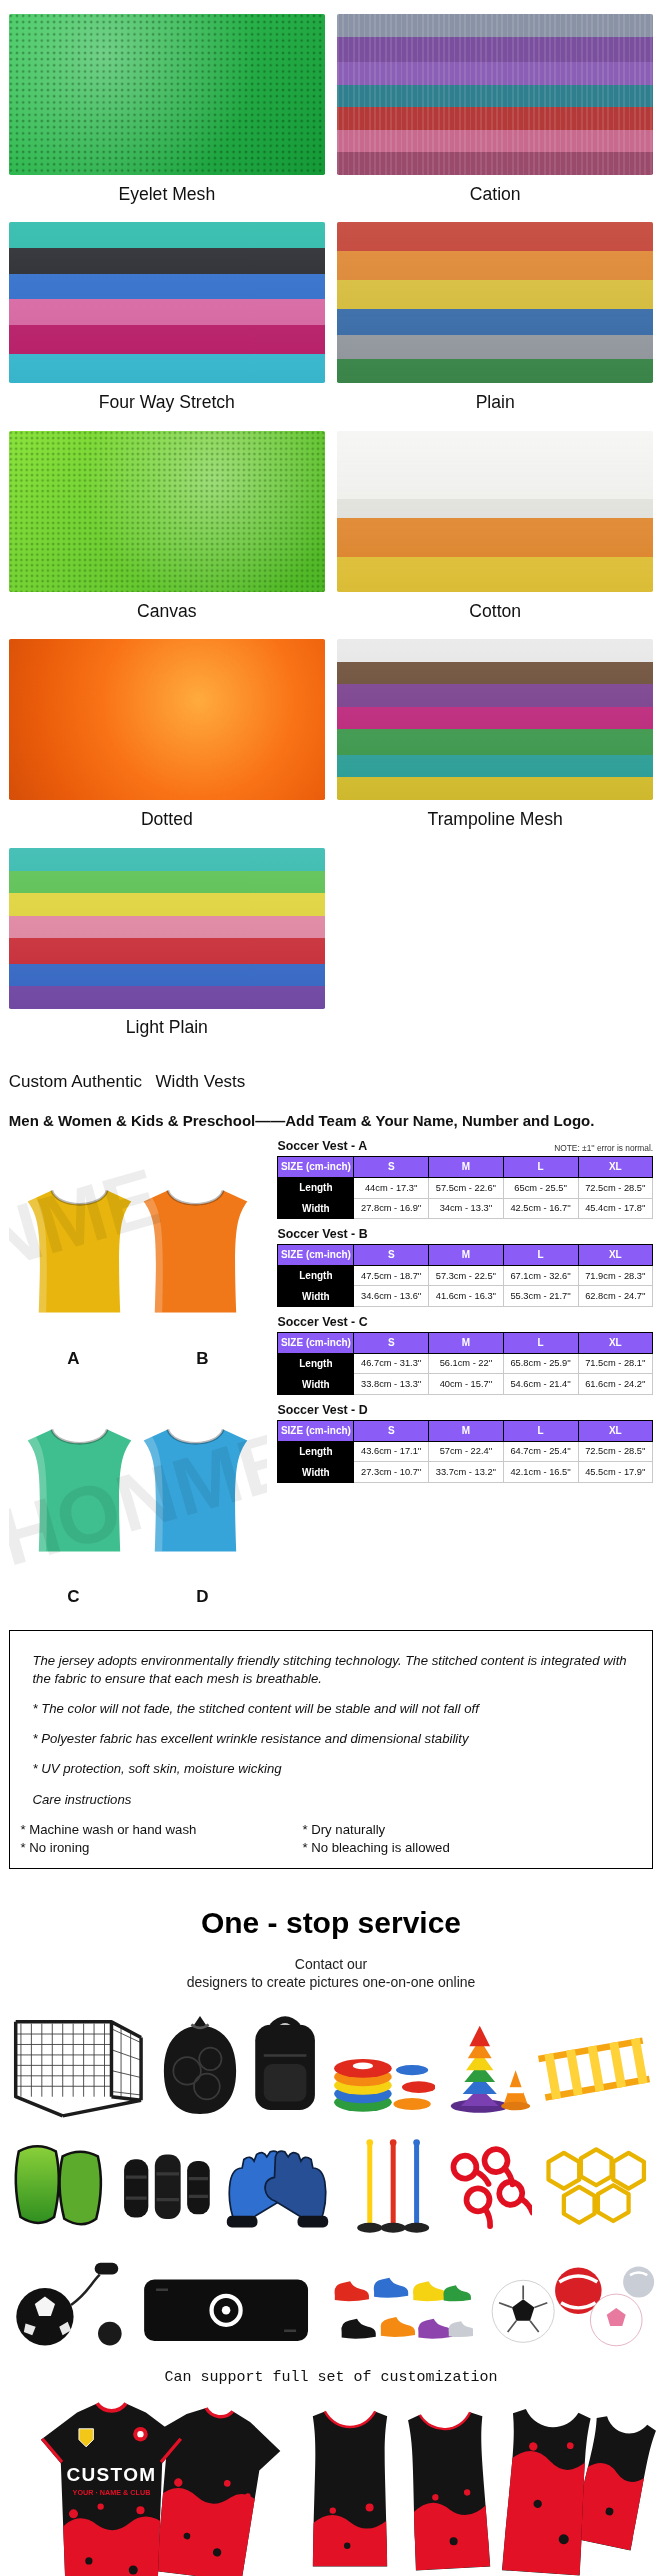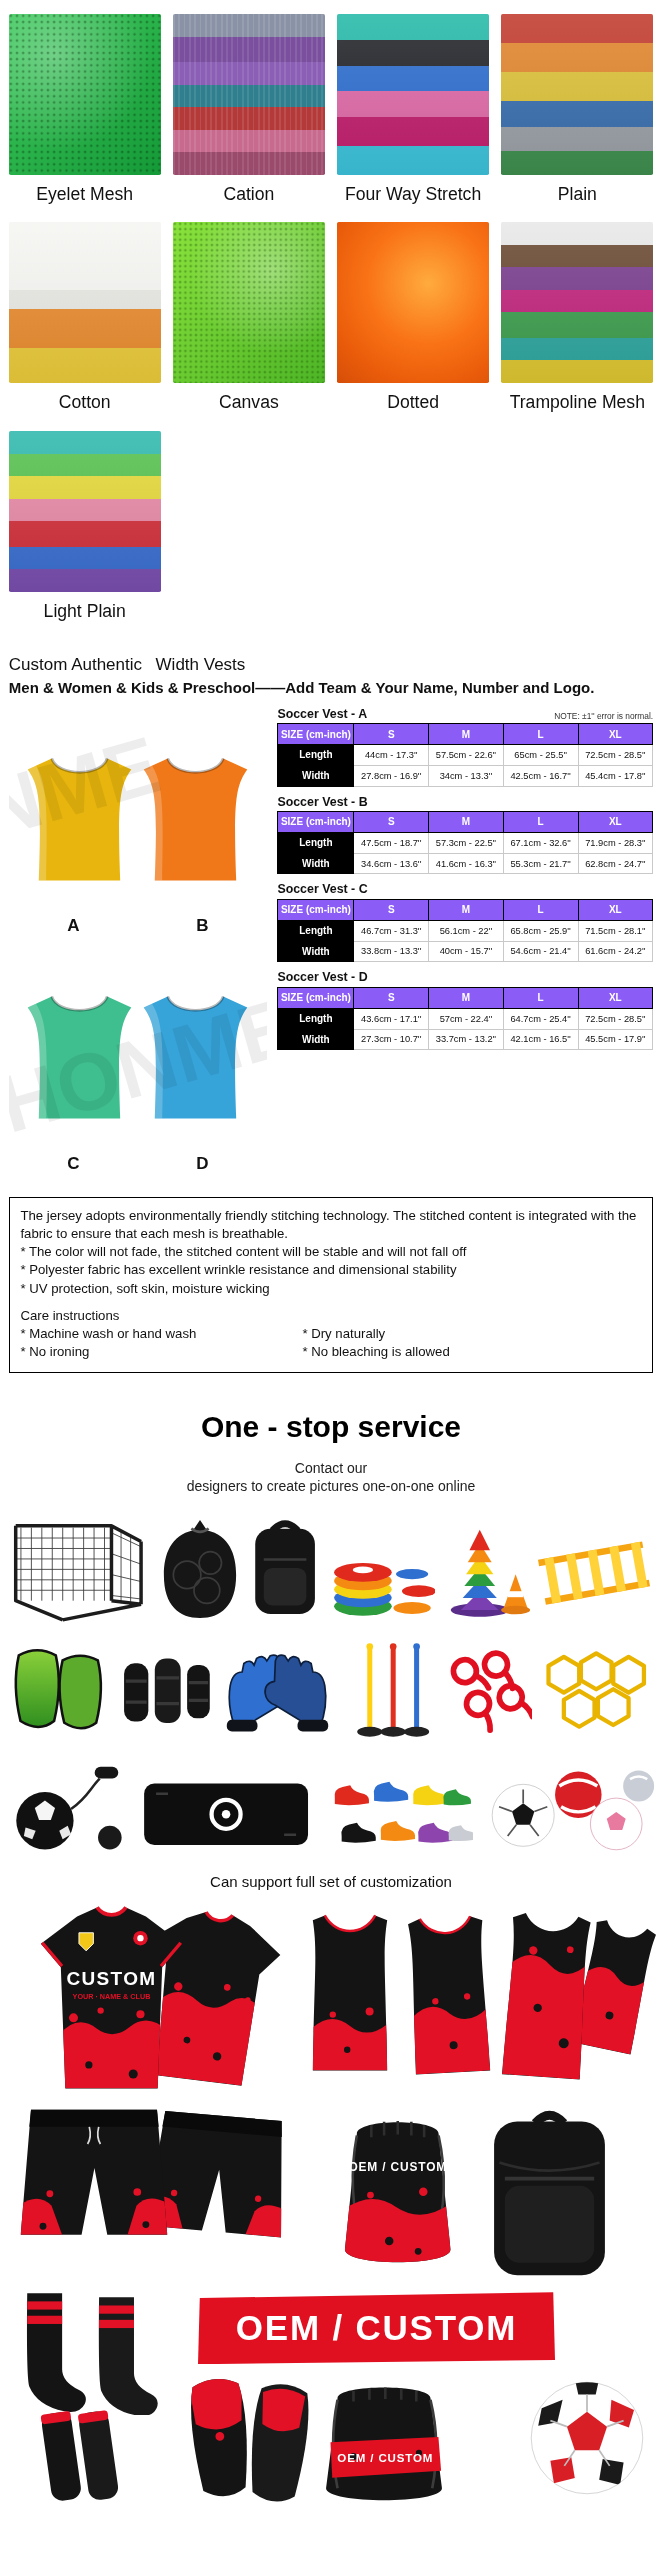--- a/index.html
+++ b/index.html
@@ -1,21 +1,21 @@
 <!DOCTYPE html>
 <html style="font-size:14px"><head>
 <meta charset="utf-8">
 <style>
   * { box-sizing: border-box; margin: 0; padding: 0; }
   html,body { background:#fff; }
   body { width:662px; font-family:"Liberation Sans", sans-serif; color:#111; }
   .page { width:662px; height:2576px; overflow:hidden; position:relative; background:#fff; }
 
   
-  .fabrics { display:grid; grid-template-columns:repeat(4,1fr); column-gap:12.4px; row-gap:7px; padding:14px 8.8px 1.8px; }
+  .fabrics { display:grid; grid-template-columns:repeat(2,1fr); column-gap:12.4px; row-gap:7px; padding:14px 8.8px 1.8px; }
   .fabric-photo { height:161px; border-radius:1.8px;
     background-image: linear-gradient(180deg, rgba(255,255,255,.15), rgba(0,0,0,.10)); }
   .fabric-label { text-align:center; font-size:17.6px; padding:8.8px 0 10.6px; color:#111; }
 
   .f-eyelet { background-image:
       radial-gradient(circle at 1.8px 1.8px, rgba(0,40,0,.35) 1px, transparent 1.6px),
       radial-gradient(circle at 30% 25%, rgba(255,255,255,.30), transparent 60%),
       linear-gradient(135deg,#3ec95d,#149937);
       background-size:6.2px 6.2px,100% 100%,100% 100%; }
   .f-cation { background-image:
@@ -41,21 +41,21 @@
       linear-gradient(180deg, rgba(255,255,255,.12), rgba(0,0,0,.08)),
       linear-gradient(180deg,#e8e8e8 0 14%,#6b4a33 14% 28%,#7a3f8f 28% 42%,#c2267e 42% 56%,#3f9f4f 56% 72%,#2fa8a0 72% 86%,#e0c832 86% 100%); }
   .f-light { background-image:
       linear-gradient(180deg, rgba(255,255,255,.12), rgba(0,0,0,.08)),
       linear-gradient(180deg,#2fb8ad 0 14%,#58c24f 14% 28%,#e5d93a 28% 42%,#e88aa8 42% 56%,#d2303a 56% 72%,#3a6fd0 72% 86%,#7a4fb0 86% 100%); }
 
   
   .vests { padding:21px 8.8px 0; }
   .vests-heading { font-size:17px; }
   .vests-heading .t2 { margin-left:8.8px; }
-  .vests-sub { font-size:15px; font-weight:bold; margin-top:4px; }
+  .vests-sub { font-size:15px; font-weight:bold; margin-top:20px; }
   .vest-layout { display:flex; gap:10.6px; margin-top:10.6px; }
   .vest-images { width:258px; flex:0 0 258px; }
   .vest-photo { position:relative; height:205px; display:flex; align-items:flex-end; justify-content:center; gap:5.3px; overflow:hidden; background:#fff; }
   .vest-photo svg.vest { width:111px; height:185px; }
   .watermark { position:absolute; font-size:81px; font-weight:bold; color:rgba(0,0,0,.07); transform:rotate(-16deg); white-space:nowrap; pointer-events:none; }
   .wm1 { left:-148px; top:51px; }
   .wm2 { left:-12.4px; top:74px; }
   .vest-label-row { display:flex; justify-content:space-around; font-weight:bold; font-size:17px; padding:4.4px 0 8.8px; }
 
   .vest-tables { flex:1; min-width:0; }
@@ -64,37 +64,37 @@
   .size-title { font-weight:bold; font-size:12.4px; }
   .size-note { font-size:8.4px; color:#333; }
   table.size-table { width:100%; border-collapse:collapse; table-layout:fixed; }
   table.size-table th, table.size-table td { border:0.9px solid #c9c9c9; text-align:center; padding:4.4px 0; font-size:9.3px; white-space:nowrap; overflow:hidden; }
   table.size-table thead th { background:#8b5cf6; color:#fff; border-color:#000; font-size:10px; font-weight:bold; }
   table.size-table td.row-label { background:#000; color:#fff; border-color:#000; font-weight:bold; font-size:10px; }
   col.c0 { width:76px; }
 
   
   .desc-box { border:0.9px solid #000; margin:14px 8.8px 0; padding:8.8px 10.6px 10.6px; font-size:13.2px; line-height:1.38; }
-  .desc-box p { margin:0; }
+  .desc-box p { margin:12px;font-style:italic; }
   .care-title { margin-top:8.8px !important; }
   .care-grid { display:grid; grid-template-columns:282px 1fr; line-height:1.38; }
 
   
   .service { text-align:center; margin-top:37px; }
   .service-title { font-size:30px; font-weight:bold; color:#000; }
   .service-line1 { font-size:14px; margin-top:16px; color:#222; }
   .service-line2 { font-size:14px; margin-top:2.6px; color:#222; }
 
   
   .accessories { padding:19.4px 7px 0; }
   .acc-row { display:flex; justify-content:space-between; align-items:flex-end; margin-bottom:14px; }
   .acc-row svg { display:block; }
 
   
-  .custom-caption { text-align:center; font-size:15px; color:#111; }
+  .custom-caption { text-align:center; font-size:15px; color:#111;font-family:Liberation Mono, monospace; }
   .collage { position:relative; height:614px; margin-top:12.4px; }
   .collage .item { position:absolute; }
   .banner { display:flex; align-items:center; justify-content:center;
     background:#e01021; color:#fff; font-weight:bold; font-size:35px; letter-spacing:1.8px;
     clip-path:polygon(0.5% 8%, 99.5% 0%, 100% 94%, 0% 100%); }
   svg text { font-family:"Liberation Sans", sans-serif; }
 </style>
 </head>
 <body>
 
@@ -111,26 +111,26 @@
     </figure>
     <figure>
       <div class="fabric-photo f-stretch"></div>
       <figcaption class="fabric-label">Four Way Stretch</figcaption>
     </figure>
     <figure>
       <div class="fabric-photo f-plain"></div>
       <figcaption class="fabric-label">Plain</figcaption>
     </figure>
     <figure>
+      <div class="fabric-photo f-canvas"></div>
+      <figcaption class="fabric-label">Canvas</figcaption>
+    </figure>
+    <figure>
       <div class="fabric-photo f-cotton"></div>
       <figcaption class="fabric-label">Cotton</figcaption>
-    </figure>
-    <figure>
-      <div class="fabric-photo f-canvas"></div>
-      <figcaption class="fabric-label">Canvas</figcaption>
     </figure>
     <figure>
       <div class="fabric-photo f-dotted"></div>
       <figcaption class="fabric-label">Dotted</figcaption>
     </figure>
     <figure>
       <div class="fabric-photo f-tramp"></div>
       <figcaption class="fabric-label">Trampoline Mesh</figcaption>
     </figure>
     <figure>

